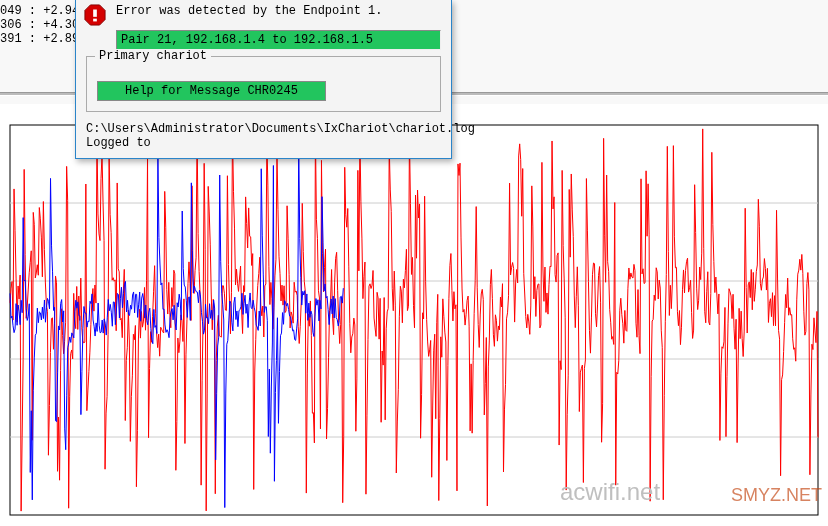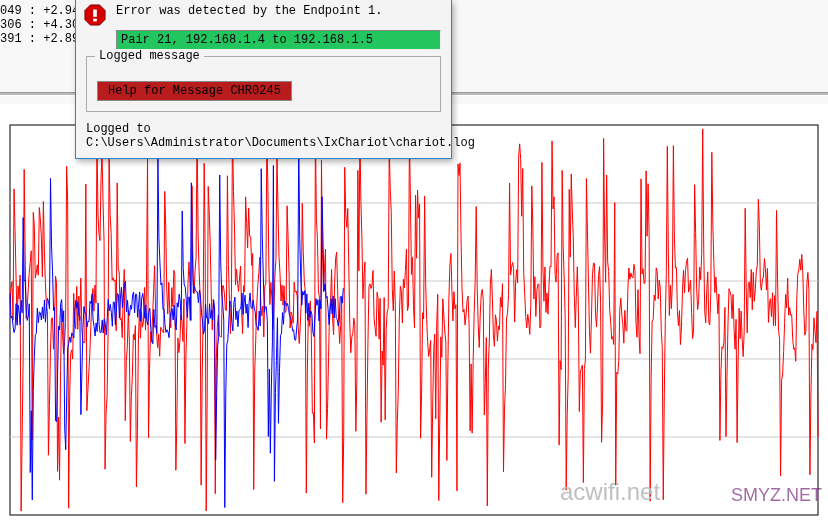--- a/index.html
+++ b/index.html
@@ -113,23 +113,23 @@
 }
 .fieldset .legend {
   position: absolute;
   top: -8px;
   left: 8px;
   background: #f4f4f4;
   padding: 0 4px;
 }
 .btn {
   display: inline-block;
-  background: #b91c1c;
+  background: #22c55e;
   border: 1px solid #888;
-  padding: 2px 10px;
+  padding: 2px 27px;
   margin-top: 8px;
   cursor: pointer;
   font-family: inherit;
   font-size: 12px;
 }
 .logged {
   margin: 10px 10px 0 10px;
   line-height: 14px;
 }
 .dialog-btns {
@@ -148,21 +148,21 @@
 .wm {
   position: absolute;
   bottom: 20px;
   font-size: 24px;
   color: #bfbfbf;
   font-family: Arial, sans-serif;
   pointer-events: none;
   text-align: center;
 }
 .wm.left { left: 560px; }
-.wm.right { right: 6px; font-size: 18px; color: #701a75; opacity: 0.65; }
+.wm.right { right: 6px; font-size: 18px; color: #c2410c; opacity: 0.65; }
 </style>
 </head>
 <body>
 
 <div class="bg-table">
   <div class="row">049 : +2.949</div>
   <div class="row">306 : +4.306</div>
   <div class="row">391 : +2.891</div>
 </div>
 <div class="separator"></div>
@@ -186,25 +186,25 @@
           <polygon points="7,1 17,1 23,7 23,17 17,23 7,23 1,17 1,7" fill="#d40000" stroke="#800000"></polygon>
           <rect x="10" y="6" width="4" height="8" fill="#fff"></rect>
           <rect x="10" y="16" width="4" height="3" fill="#fff"></rect>
         </svg>
     </span>
     <div class="err-text">Error was detected by the Endpoint 1.</div>
   </div>
   <div class="pair-box">Pair 21, 192.168.1.4 to 192.168.1.5</div>
 
   <div class="fieldset">
-    <div class="legend">Logged message</div>
+    <div class="legend">Primary chariot</div>
     <button class="btn">Help for Message CHR0245</button>
   </div>
 
   <div class="logged">
+    <div>C:\Users\Administrator\Documents\IxChariot\chariot.log</div>
     <div>Logged to</div>
-    <div>C:\Users\Administrator\Documents\IxChariot\chariot.log</div>
   </div>
 
 </div>
 
 <div class="wm left">acwifi.net</div>
 <div class="wm right">SMYZ.NET</div>
 
 </body></html>

